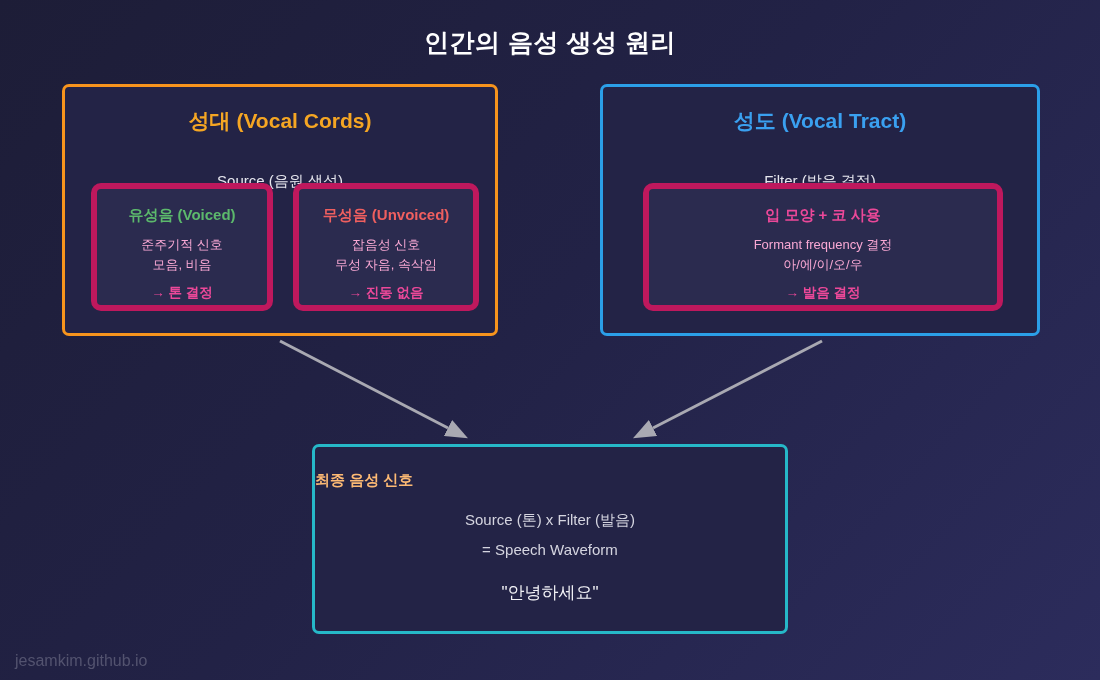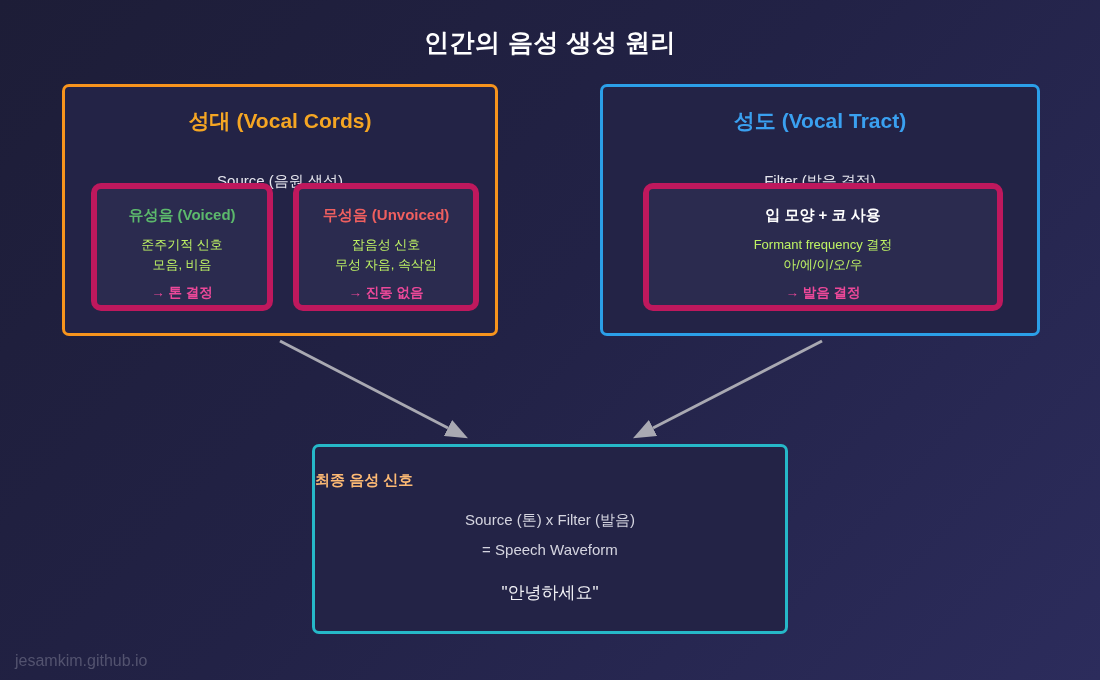--- a/index.html
+++ b/index.html
@@ -54,22 +54,22 @@
     display: flex; flex-direction: column; align-items: center;
     padding-top: 17px;
     text-align: center;
   }
   .subbox-voiced   { left: 26px;  width: 182px; }
   .subbox-unvoiced { left: 228px; width: 186px; }
   .subbox-mouth    { left: 40px;  width: 360px; }
   .subbox-heading { font-size: 15px; font-weight: bold; margin-bottom: 10px; }
   .subbox-heading.green  { color: #5cb96c; }
   .subbox-heading.red    { color: #ef5f5f; }
-  .subbox-heading.amber  { color: #ffffff; }
-  .subbox-line { font-size: 13px; color: #bef264; line-height: 20px; }
+  .subbox-heading.amber  { color: #ec4899; }
+  .subbox-line { font-size: 13px; color: #f9a8d4; line-height: 20px; }
   .subbox-result { font-size: 13.5px; font-weight: bold; color: #ec4899; margin-top: 9px; }
   .arrows { position: absolute; left: 0; top: 0; width: 1100px; height: 680px; pointer-events: none; }
   .final-title {
     position: absolute; top: 24px; left: 0; width: 100%;
     text-align: left; font-size: 15px; font-weight: bold; color: #fdba74;
   }
   .final-line1 {
     position: absolute; top: 64px; left: 0; width: 100%;
     text-align: center; font-size: 15px; color: #d5d5e0;
   }

